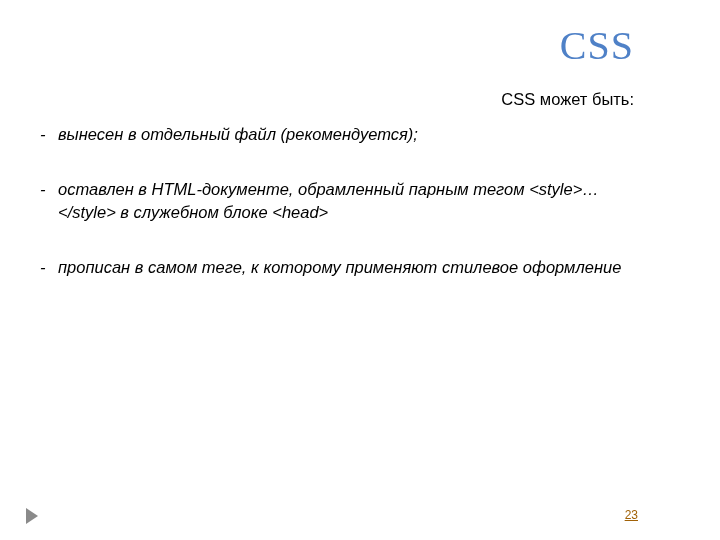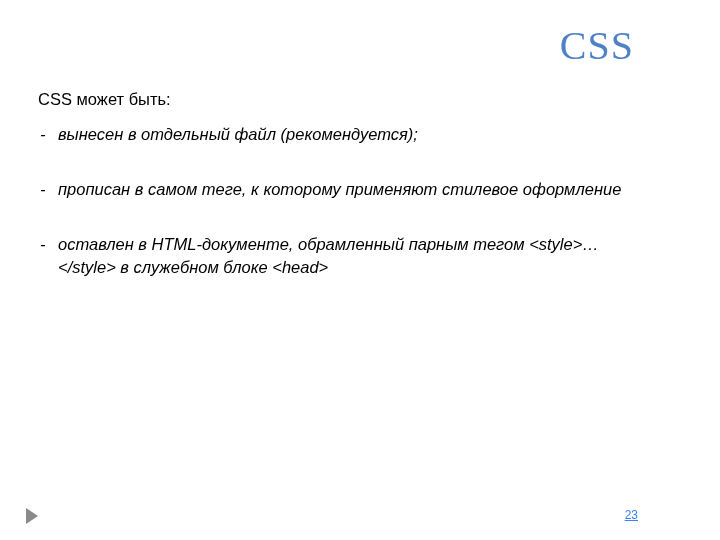--- a/index.html
+++ b/index.html
@@ -32,20 +32,21 @@
   .body {
     position: absolute;
     top: 88px;
     left: 38px;
     right: 38px;
     font-size: 16.5px;
     line-height: 1.4;
   }
   .intro {
     margin: 0 0 12px 0;
+    text-align: right;
   }
   ul.bullets {
     list-style: none;
     margin: 0;
     padding: 0;
     font-style: italic;
   }
   ul.bullets > li {
     position: relative;
     padding-left: 20px;
@@ -55,21 +56,21 @@
     content: "-";
     position: absolute;
     left: 2px;
     top: 0;
   }
   .pagenum {
     position: absolute;
     bottom: 18px;
     right: 34px;
     font-size: 12px;
-    color: #3b82f6;
+    color: #a16207;
     text-decoration: underline;
   }
   .corner-icon {
     position: absolute;
     bottom: 16px;
     left: 26px;
     width: 0;
     height: 0;
     border-top: 8px solid transparent;
     border-bottom: 8px solid transparent;
@@ -80,21 +81,21 @@
 <body>
 
 <div class="slide">
 
   <div class="title">CSS</div>
 
   <div class="body">
     <p class="intro">CSS может быть:</p>
     <ul class="bullets">
       <li>вынесен в отдельный файл (рекомендуется);</li>
+      <li>оставлен в HTML-документе, обрамленный парным тегом &lt;style&gt;…&lt;/style&gt; в служебном блоке &lt;head&gt;</li>
       <li>прописан в самом теге, к которому применяют стилевое оформление</li>
-      <li>оставлен в HTML-документе, обрамленный парным тегом &lt;style&gt;…&lt;/style&gt; в служебном блоке &lt;head&gt;</li>
     </ul>
   </div>
 
   <div class="corner-icon"></div>
   <div class="pagenum">23</div>
 
 </div>
 
 </body></html>

